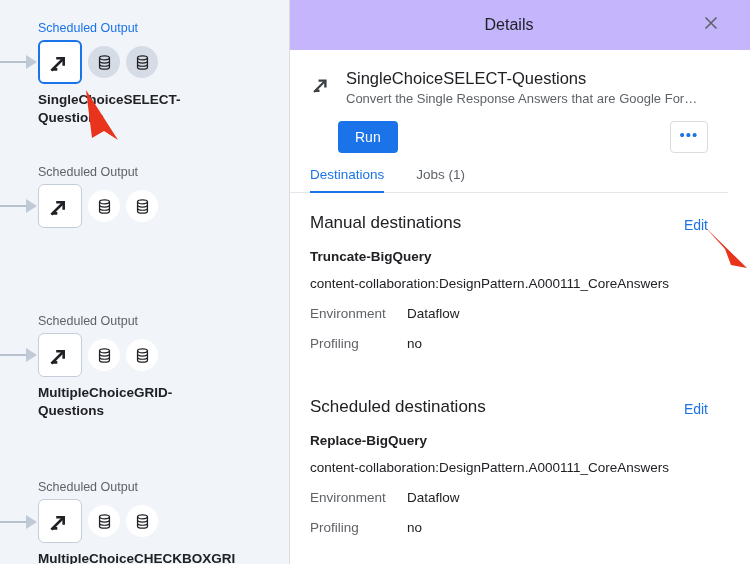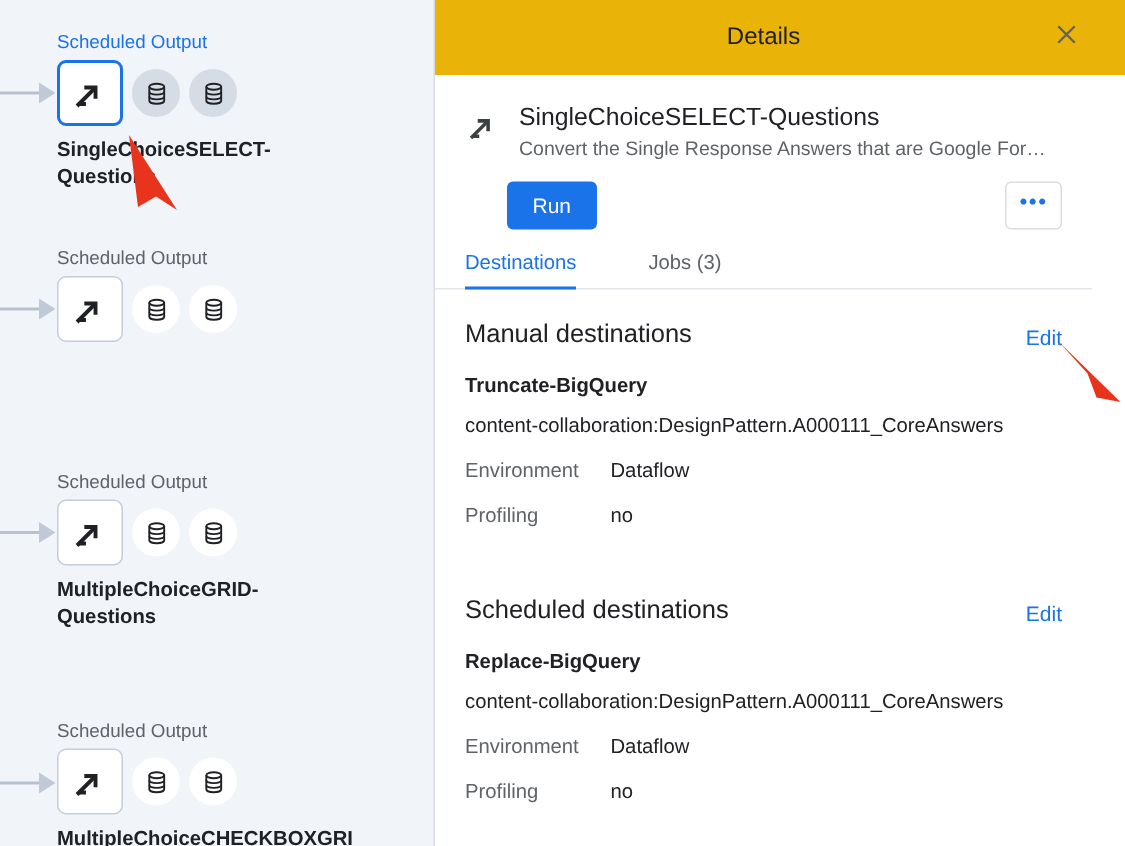--- a/index.html
+++ b/index.html
@@ -110,21 +110,21 @@
     flex: 1 1 auto;
     height: 564px;
     background: #ffffff;
     display: flex;
     flex-direction: column;
     overflow: hidden;
   }
   .panel-header {
     position: relative;
     height: 50px;
-    background: #eab308;
+    background: #c4b5fd;
     display: flex;
     align-items: center;
     justify-content: center;
     flex: 0 0 50px;
     padding-right: 22px;
   }
   .panel-title {
     font-size: 16px;
     color: #202124;
     font-weight: normal;
@@ -199,21 +199,21 @@
     cursor: pointer;
     color: #1a73e8;
     font-size: 15px;
     letter-spacing: 1px;
     line-height: 1;
     padding-bottom: 5px;
   }
 
   .tabs {
     display: flex;
-    gap: 16px;
+    gap: 0;
     padding: 14px 20px 0 20px;
     border-bottom: 1px solid #e3e6ea;
     margin-right: 0;
   }
   .tab {
     font-size: 13.5px;
     color: #5f6368;
     padding: 0 0 9px 0;
     margin-right: 32px;
     cursor: pointer;
@@ -471,21 +471,21 @@
 
       <div class="action-row">
         <button class="run-btn">Run</button>
         <div class="more-btn">
           <span>•••</span>
         </div>
       </div>
 
       <div class="tabs">
         <div class="tab active">Destinations</div>
-        <div class="tab">Jobs (3)</div>
+        <div class="tab">Jobs (1)</div>
       </div>
 
       <div class="section">
         <div class="section-head">
           <div class="section-title">Manual destinations</div>
           <div class="edit-link">Edit</div>
         </div>
         <div class="dest-name">Truncate-BigQuery</div>
         <div class="dest-path">content-collaboration:DesignPattern.A000111_CoreAnswers</div>
         <div class="kv">

